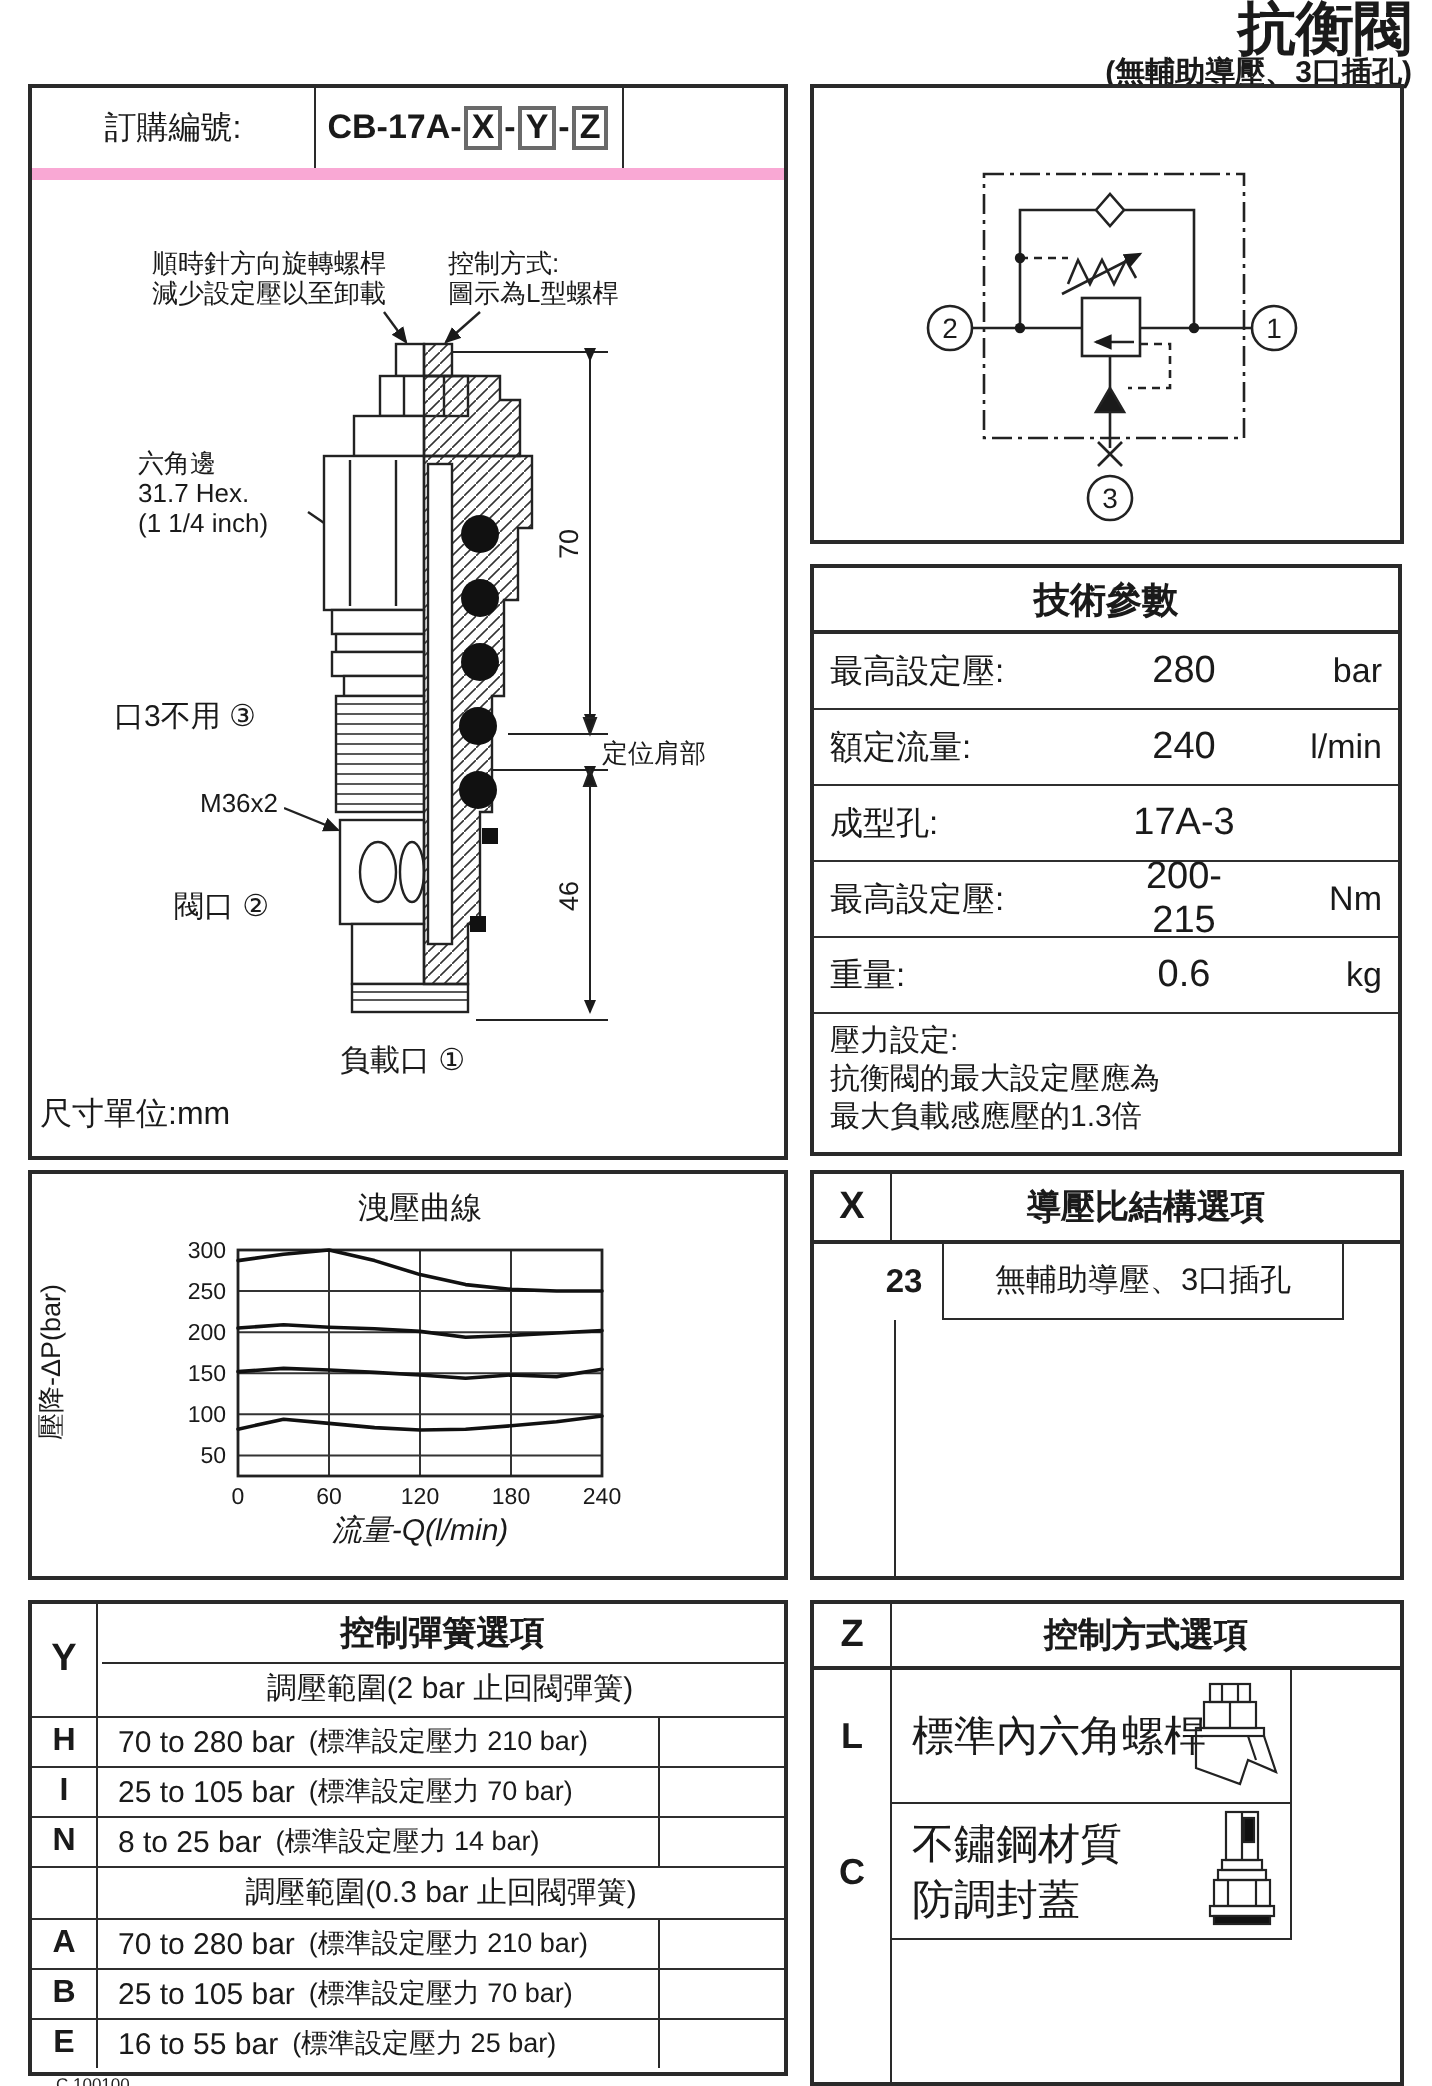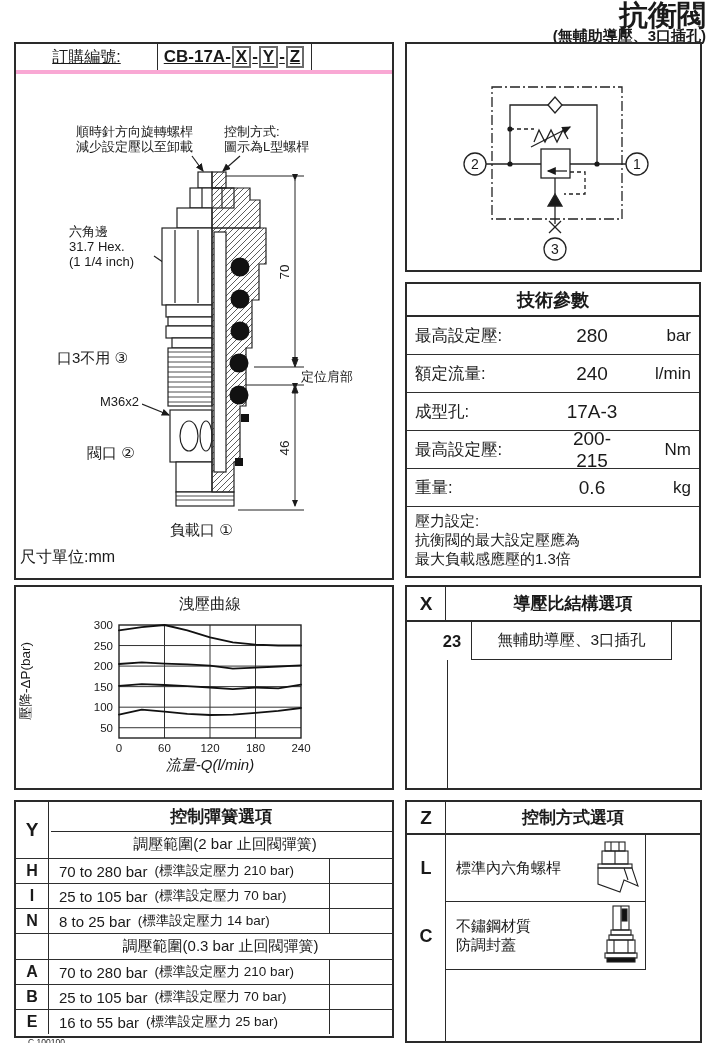--- a/index.html
+++ b/index.html
@@ -10,21 +10,21 @@
   .box{position:absolute;border:2px solid #2a2a2a;background:#fff;}
   .ctr{display:flex;align-items:center;justify-content:center;}
   .preline{white-space:pre-line;}
 
   
   .title{position:absolute;right:10px;top:0px;font-size:29px;font-weight:bold;line-height:1.05;}
   .subtitle{position:absolute;right:10px;top:27px;font-size:15px;font-weight:bold;}
 
   
   .boxA{left:14px;top:42px;width:380px;height:538px;}
-  .orow{display:flex;height:30px;border-bottom:4px solid #f9a8d4;text-decoration:underline;}
+  .orow{display:flex;height:46px;border-bottom:6px solid #f9a8d4;}
   .ocell1{width:142px;border-right:1.5px solid #2a2a2a;font-size:16px;}
   .ocell2{width:154px;border-right:1.5px solid #2a2a2a;font-size:17px;font-weight:bold;}
   .codebox{display:inline-block;border:2px solid #6a6a6a;padding:0 2px;margin:0 1px;line-height:1.05;}
   .ann{position:absolute;font-size:13px;line-height:1.16;margin-left:12px;}
   .annbig{position:absolute;font-size:15px;}
 
   
   .boxB{left:405px;top:42px;width:297px;height:230px;}
 
   
@@ -69,21 +69,21 @@
   .ysub{display:flex;height:26px;border-top:1.5px solid #2f2f2f;}
   .ysub-letter{width:33px;border-right:1.5px solid #2a2a2a;}
   .ysub-text{flex:1;font-size:15px;}
 
   
   .boxG{left:405px;top:800px;width:297px;height:243px;}
   .zg-head{display:flex;height:33px;border-bottom:2px solid #2a2a2a;}
   .zg-row{display:flex;}
   .zg-rletter{width:39px;border-right:1.5px solid #2a2a2a;font-size:18px;font-weight:bold;}
   .zg-content{width:200px;border-right:1.5px solid #2a2a2a;border-bottom:1.5px solid #2a2a2a;
-              display:flex;align-items:center;padding-left:10px;font-size:15px;position:relative;}
+              display:flex;align-items:center;padding-left:10px;font-size:21px;position:relative;}
   .zg-tail{flex:1;}
   .zg-below{height:75px;display:flex;}
   .zg-below-letter{width:39px;border-right:1.5px solid #2a2a2a;}
   .zicon{position:absolute;right:5px;top:50%;transform:translateY(-50%);}
 
   .footer-left{position:absolute;left:28px;top:1037px;font-size:8.5px;color:#222;}
 
   svg text{font-family:"Liberation Sans","DejaVu Sans",sans-serif;fill:#1a1a1a;}
 </style>
 </head>

